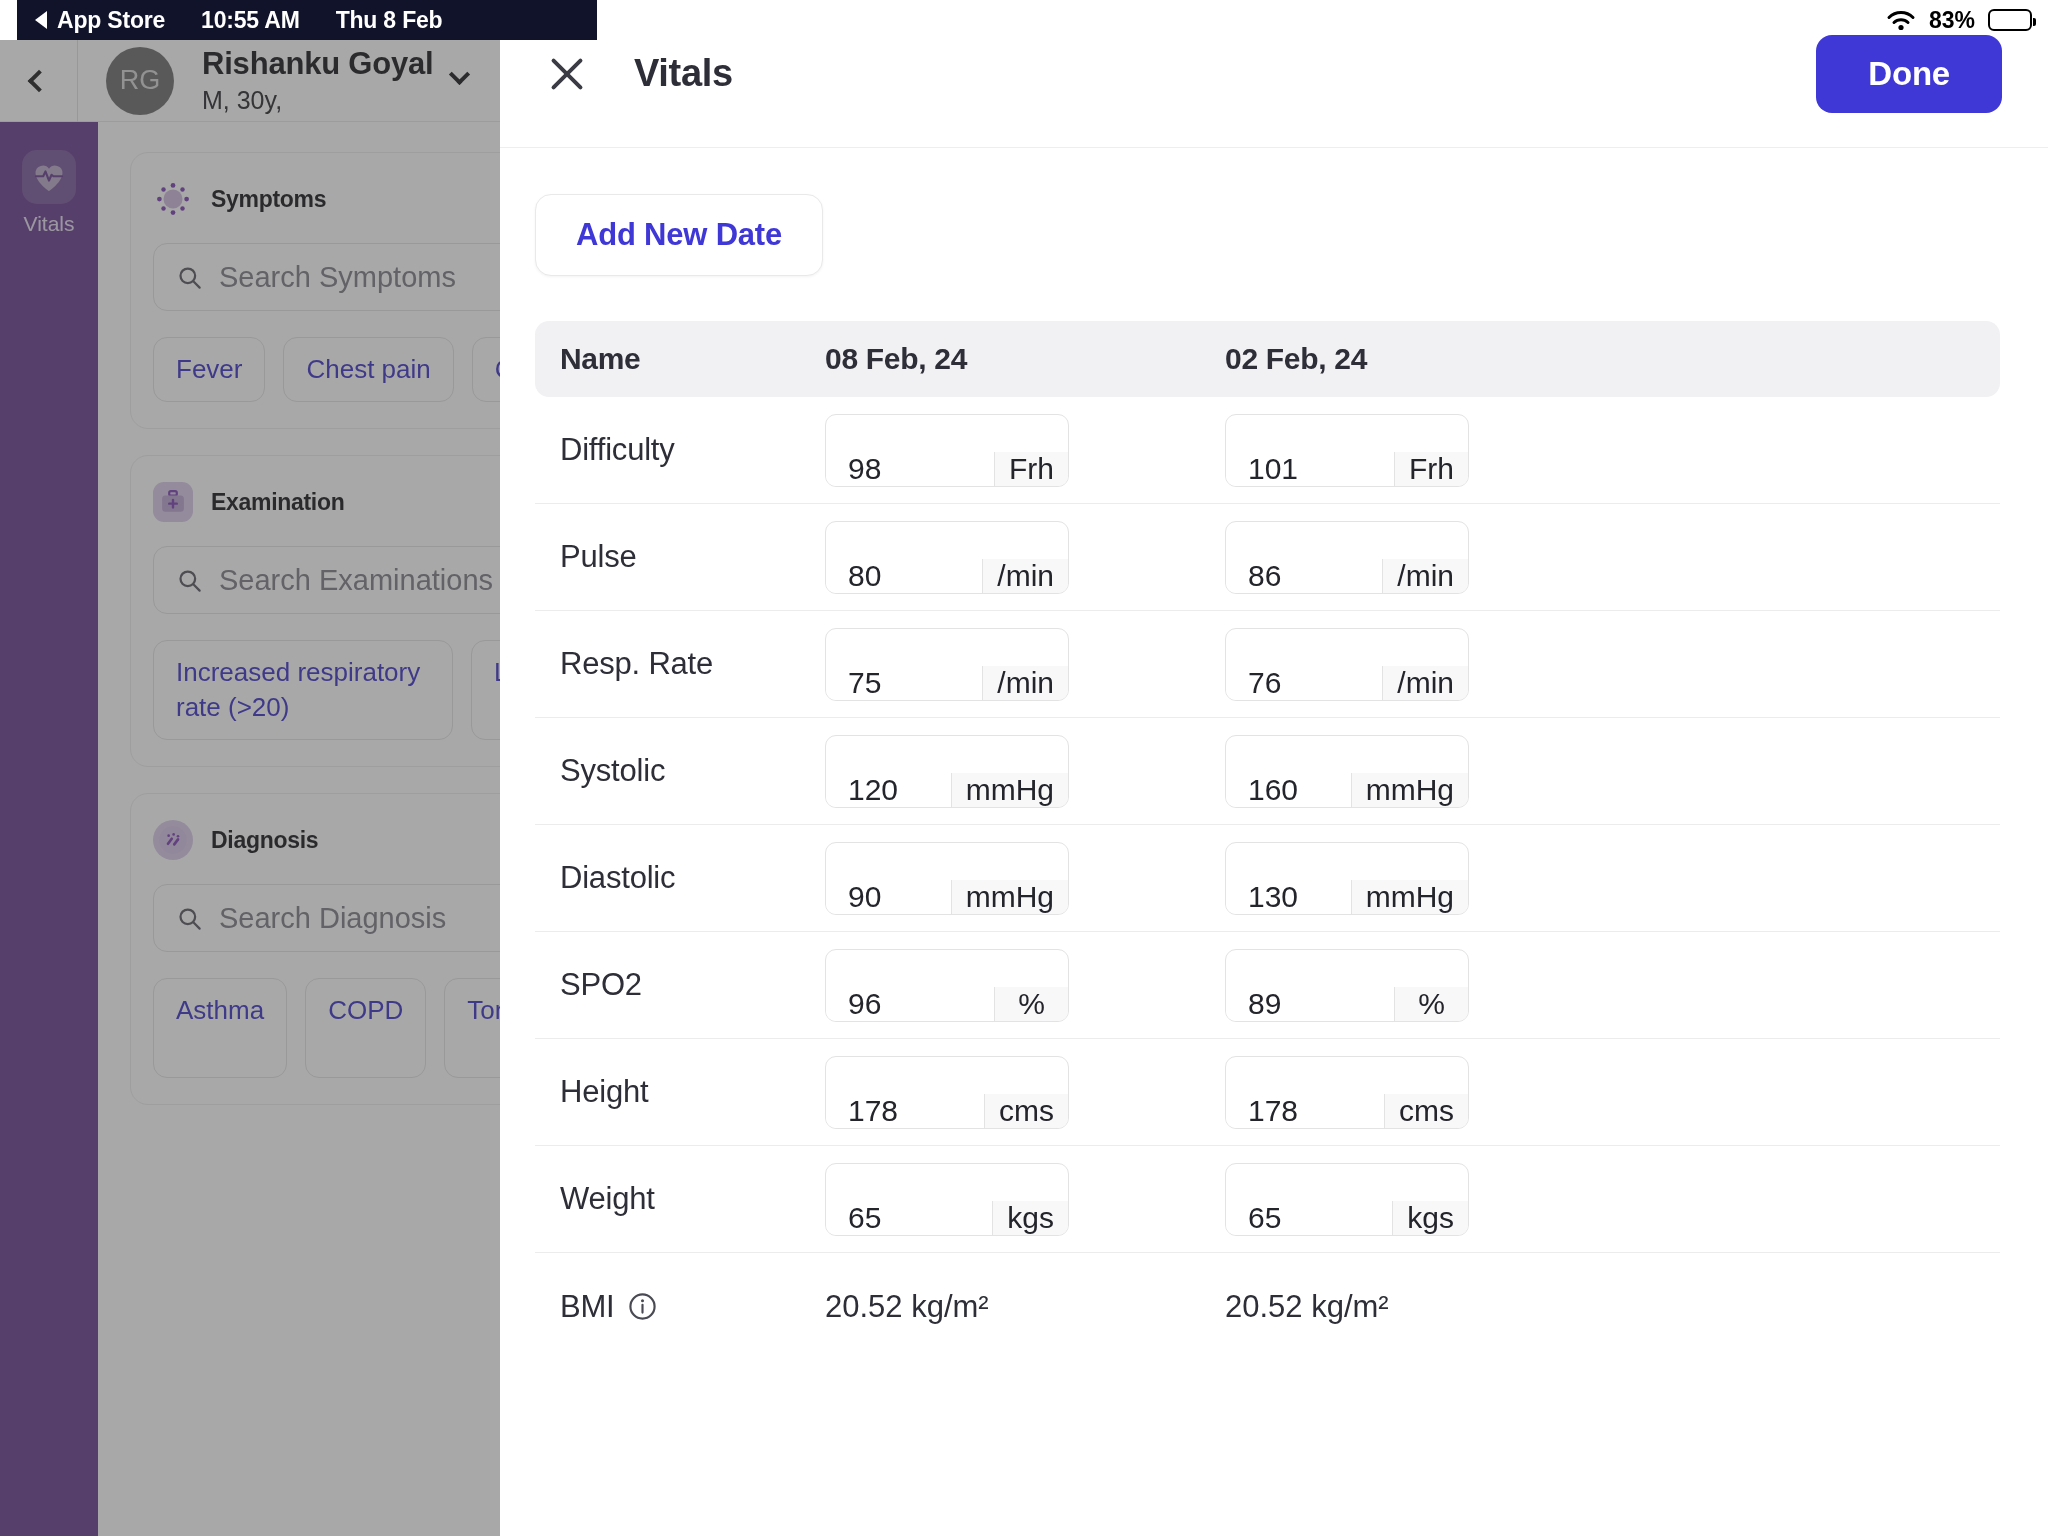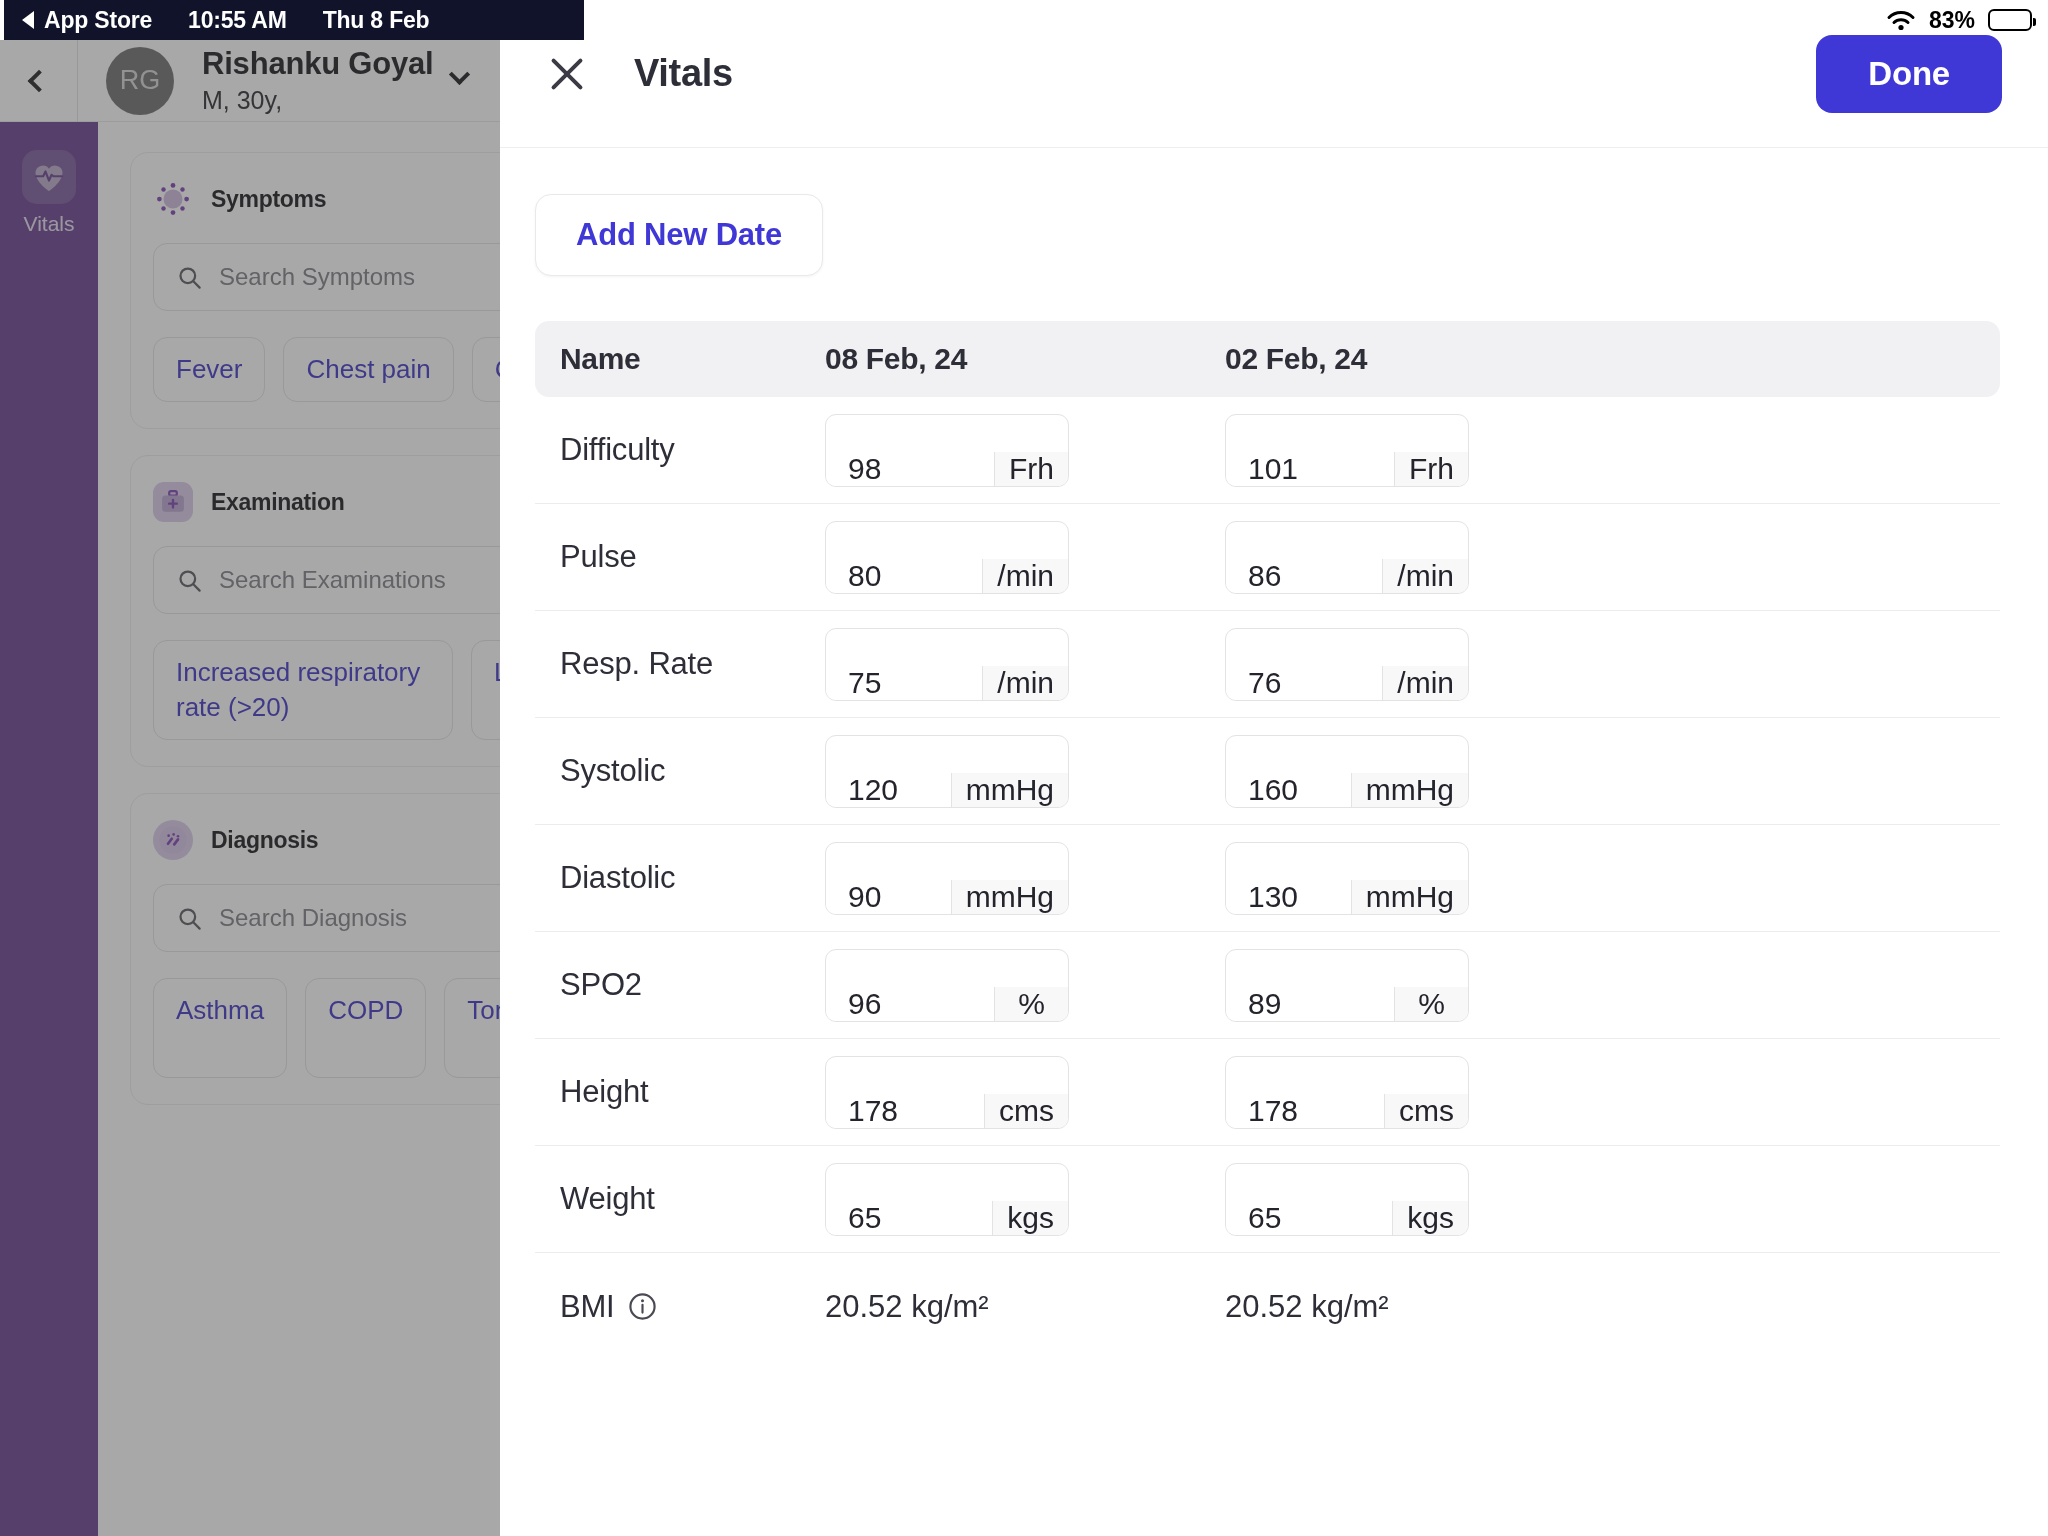--- a/index.html
+++ b/index.html
@@ -11,21 +11,21 @@
   }
   #root { position: relative; width: 2048px; height: 1536px; }
 
   
   .statusbar {
     position: absolute; top: 0; left: 0; width: 2048px; height: 40px;
     z-index: 50;
     display: flex; align-items: center;
   }
   .sb-left {
-    position: absolute; left: 4px; top: 0; width: 580px; height: 40px;
+    position: absolute; left: 17px; top: 0; width: 580px; height: 40px;
     background: #11132b;
     display: flex; align-items: center; gap: 12px;
     padding-left: 18px;
     color: #ffffff; font-size: 23px; font-weight: bold;
     letter-spacing: -0.2px;
   }
   .sb-left .back-tri {
     width: 0; height: 0;
     border-top: 9px solid transparent;
     border-bottom: 9px solid transparent;
@@ -121,21 +121,21 @@
   .sec-icon.sym { background: transparent; }
   .sec-icon.exam { background: #d9c9e8; border-radius: 11px; }
   .sec-icon.diag { background: #d9c9e8; }
   .sec-title { font-size: 23px; font-weight: bold; color: #111116; letter-spacing: -0.3px; }
   .search-box {
     height: 68px; border: 1px solid #e2e2e2; border-radius: 14px;
     display: flex; align-items: center; gap: 16px; padding: 0 22px;
     margin-bottom: 26px;
   }
   .mag { width: 27px; height: 27px; display:block; }
-  .search-ph { font-size: 24px; color: #7c7c84; }
+  .search-ph { font-size: 29px; color: #7c7c84; }
   .chips { display: flex; flex-wrap: wrap; gap: 18px; }
   .chip {
     border: 1px solid #e2e2e2; border-radius: 14px;
     padding: 14px 22px;
     font-size: 26px; color: #3a2fc4; line-height: 1.35;
     max-width: 330px;
   }
   .chip.w2 { max-width: 300px; }
 
   

